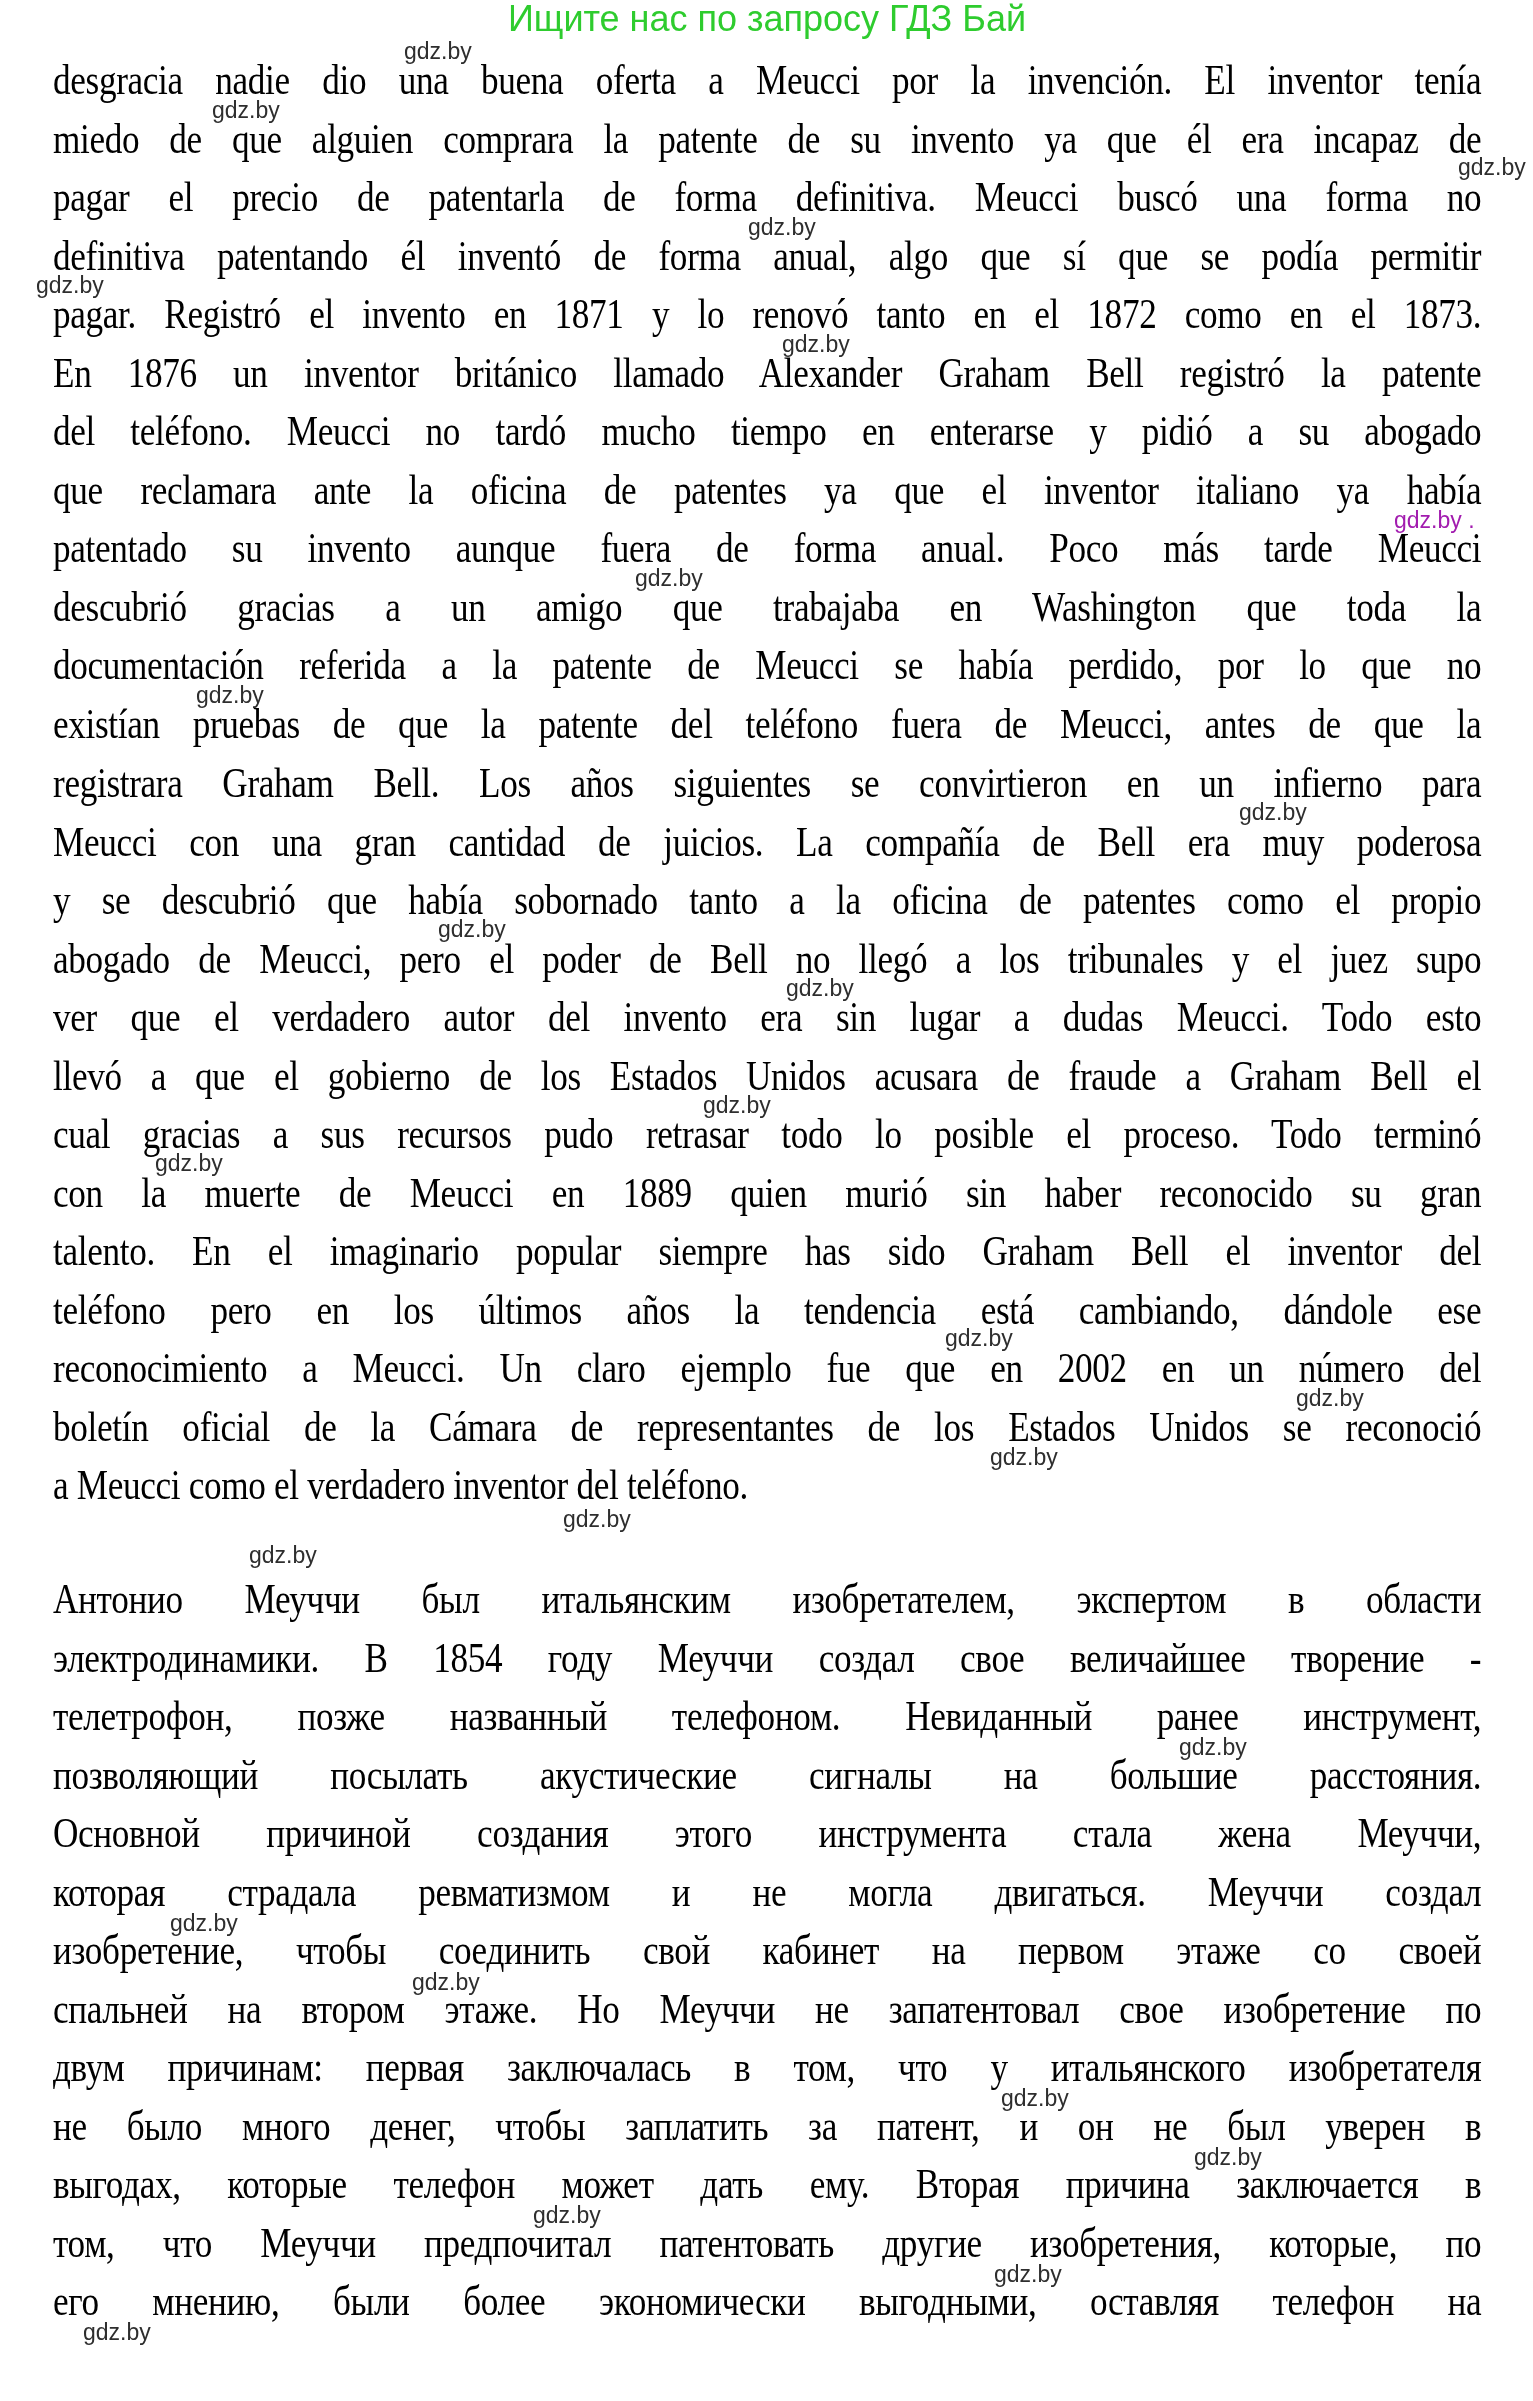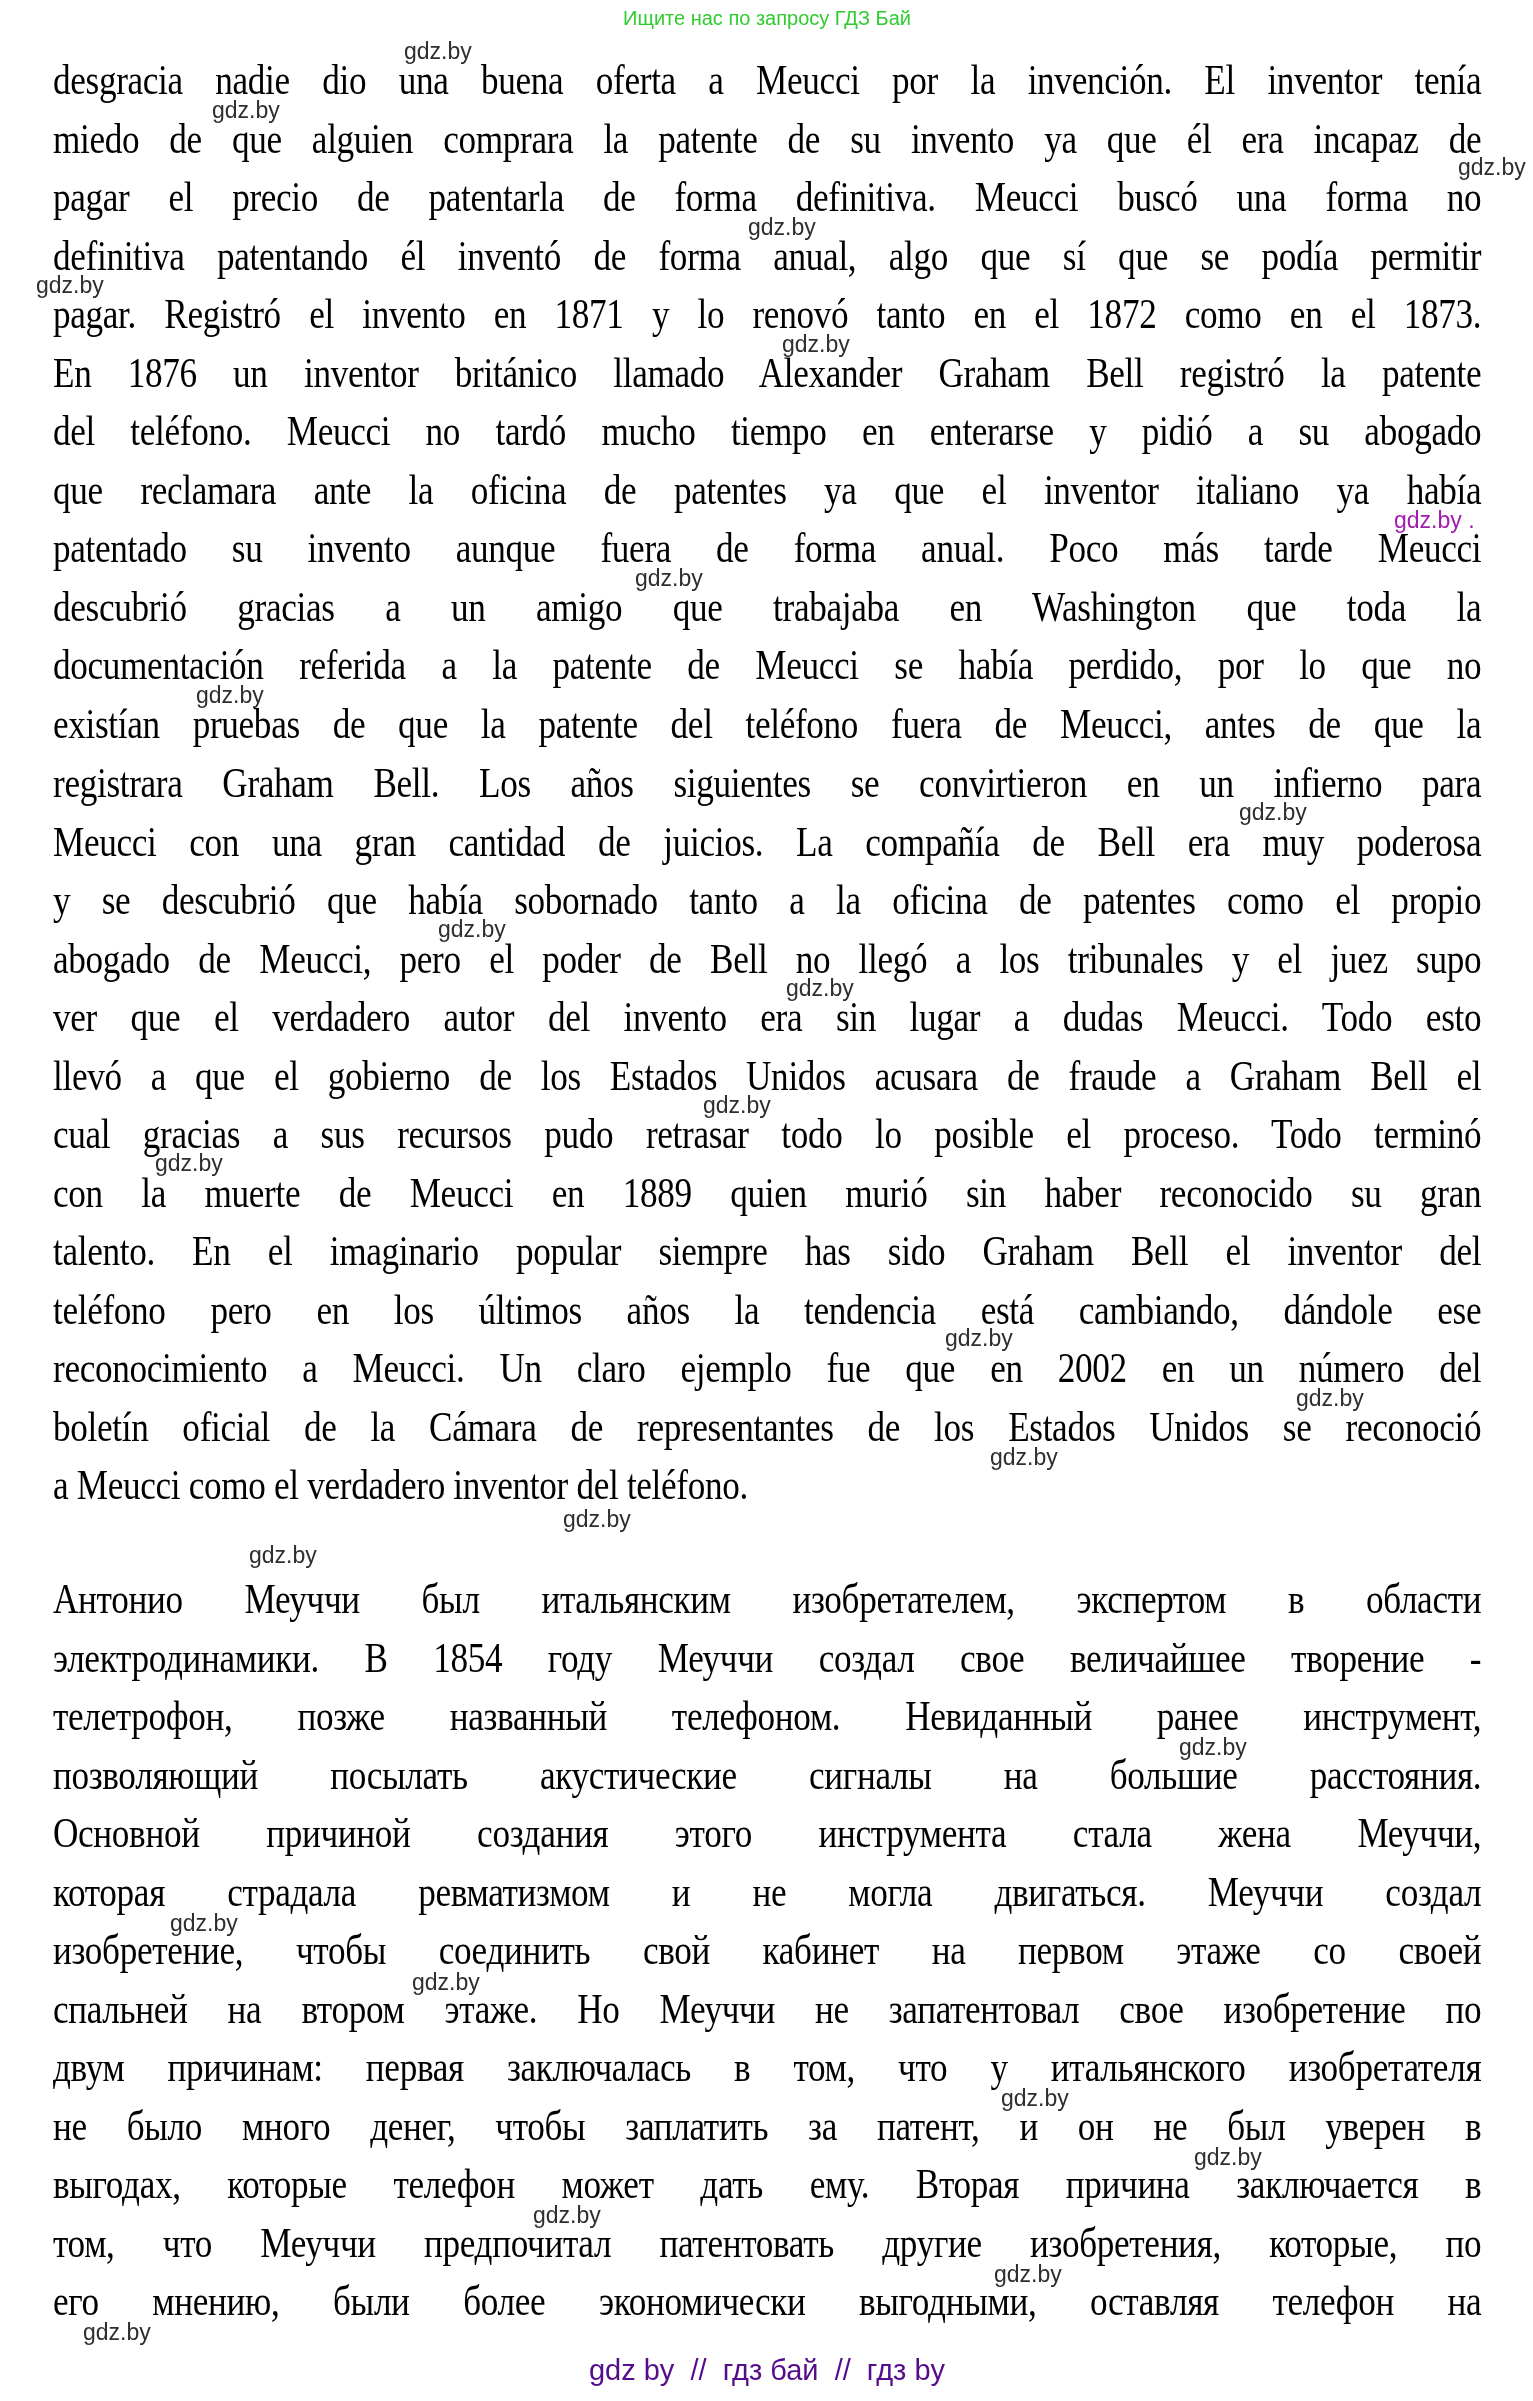--- a/index.html
+++ b/index.html
@@ -7,21 +7,21 @@
     position:relative;
     width:1534px;height:2401px;
     background:#ffffff;
     overflow:hidden;
     font-family:"Liberation Serif","DejaVu Serif",serif;
   }
   .header-banner{
     position:absolute;top:1.5px;left:0;width:100%;
     text-align:center;
     font-family:"Liberation Sans","DejaVu Sans",sans-serif;
-    font-size:20px;line-height:33px;
+    font-size:36px;line-height:33px;
   }
   .text-line{
     position:absolute;left:53px;width:1746px;
     font-size:43px;line-height:59px;
     color:#000;
     transform:scaleX(0.818);
     transform-origin:0 50%;
     letter-spacing:-0.4px;
   }
   .text-line.justify{
@@ -109,15 +109,14 @@
       <div class="watermark" style="left: 249px; top: 1544px; color: rgb(46, 46, 46);">gdz.by</div>
       <div class="watermark" style="left: 1179px; top: 1736px; color: rgb(46, 46, 46);">gdz.by</div>
       <div class="watermark" style="left: 170px; top: 1912px; color: rgb(46, 46, 46);">gdz.by</div>
       <div class="watermark" style="left: 412px; top: 1971px; color: rgb(46, 46, 46);">gdz.by</div>
       <div class="watermark" style="left: 1001px; top: 2087px; color: rgb(46, 46, 46);">gdz.by</div>
       <div class="watermark" style="left: 1194px; top: 2146px; color: rgb(46, 46, 46);">gdz.by</div>
       <div class="watermark" style="left: 533px; top: 2204px; color: rgb(46, 46, 46);">gdz.by</div>
       <div class="watermark" style="left: 994px; top: 2263px; color: rgb(46, 46, 46);">gdz.by</div>
       <div class="watermark" style="left: 83px; top: 2321px; color: rgb(46, 46, 46);">gdz.by</div>
     </div>
-  <div class="footer-banner" style="color: rgb(85, 13, 139);">gdz by  //  гдз бай  //  гдз by</div>
 </div>
 
 
 </body></html>

